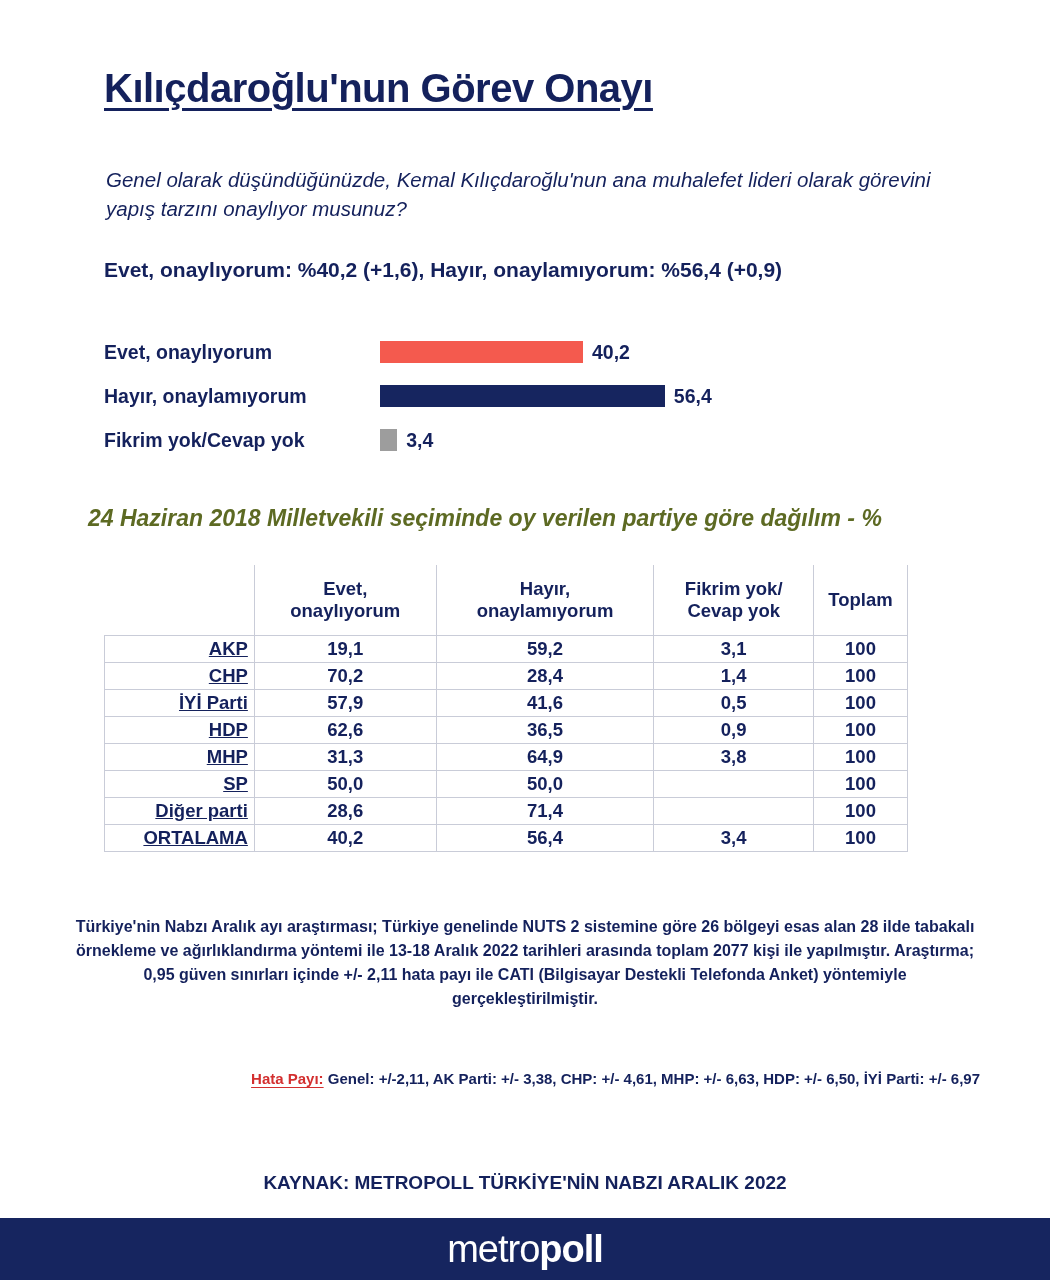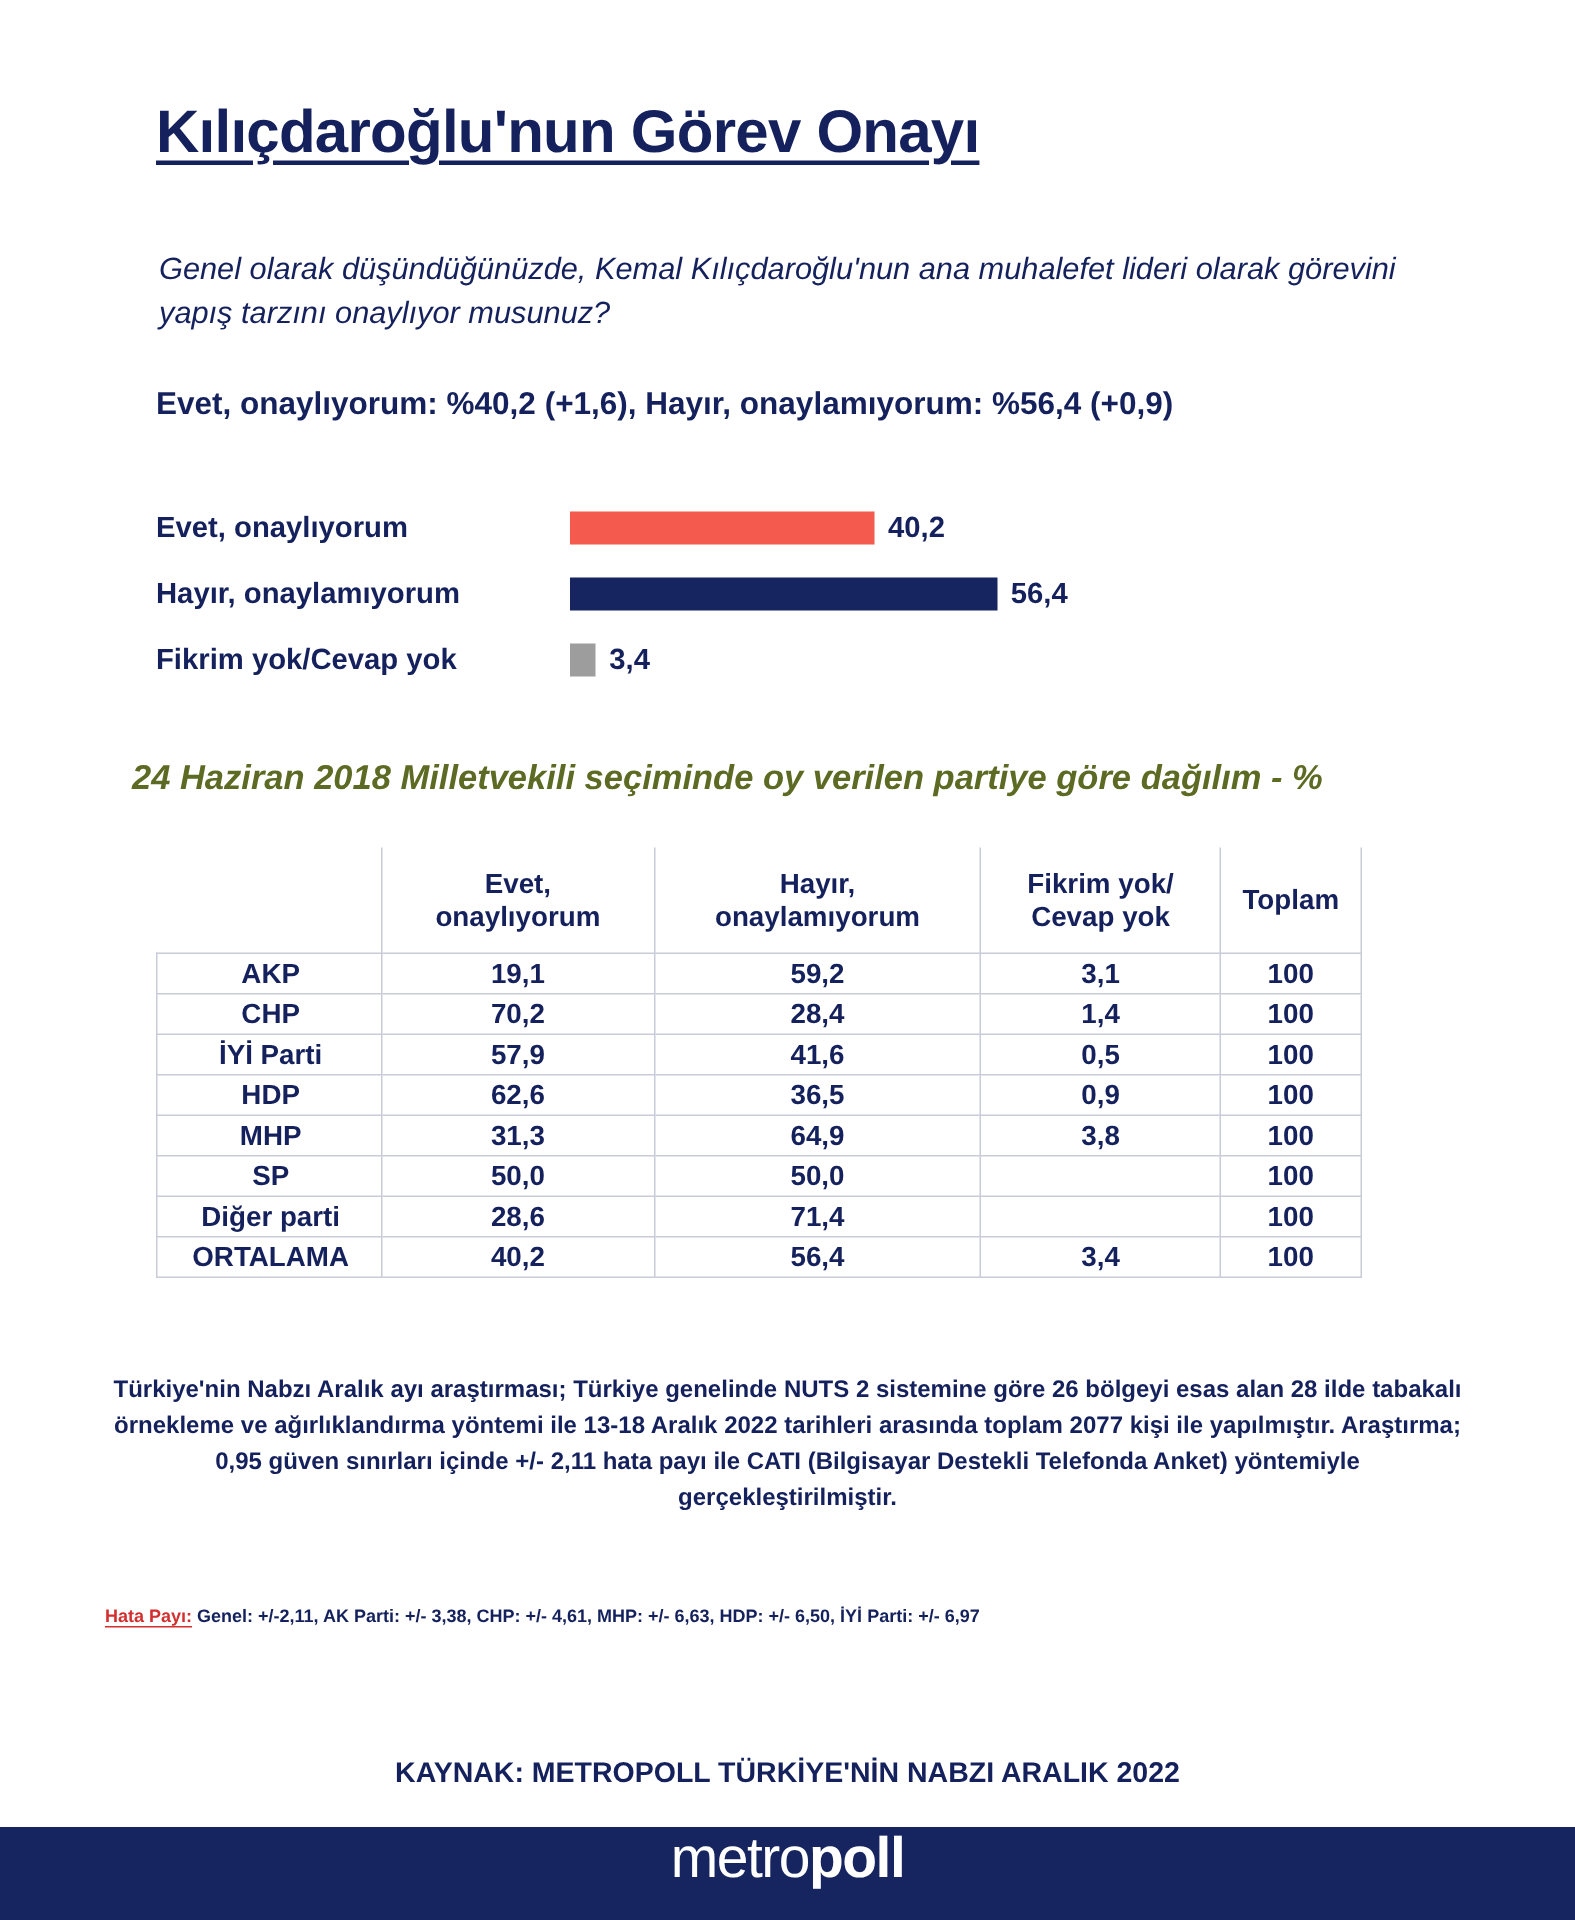--- a/index.html
+++ b/index.html
@@ -102,23 +102,24 @@
     font-weight: bold;
   }
   table.dist thead th {
     height: 70px;
     line-height: 1.2;
     font-weight: bold;
     border-top: none;
   }
   table.dist thead th.corner { border: none; }
   table.dist td.rowhead {
-    text-align: center;
+    text-align: right;
     padding-left: 8px;
     font-weight: bold;
+    text-decoration: underline;
   }
   table.dist col.c0 { width: 150px; }
   table.dist col.c1 { width: 182px; }
   table.dist col.c2 { width: 218px; }
   table.dist col.c3 { width: 160px; }
   table.dist col.c4 { width: 94px; }
   table.dist tr.avg td { font-weight: bold; }
 
   .notes {
     position: absolute;
@@ -130,22 +131,22 @@
     font-weight: bold;
     line-height: 1.5;
     color: #14215c;
   }
 
   .margin {
     position: absolute;
     left: 70px;
     top: 1068px;
     width: 910px;
-    text-align: left;
-    font-size: 12px;
+    text-align: right;
+    font-size: 15px;
     font-weight: bold;
     line-height: 1.5;
     color: #14215c;
   }
   .margin .mlabel {
     color: #d32f2f;
     text-decoration: underline;
     text-underline-offset: 3px;
   }
 
@@ -161,21 +162,21 @@
   }
 
   .footer {
     position: absolute;
     left: 0;
     bottom: 0;
     width: 1050px;
     height: 62px;
     background: #16255f;
     display: flex;
-    align-items: flex-start;
+    align-items: center;
     justify-content: center;
   }
   .footer .logo {
     font-size: 38px;
     color: #ffffff;
     letter-spacing: -1px;
   }
   .footer .logo b { font-weight: bold; }
   .footer .logo span.light { font-weight: normal; }
 </style>

